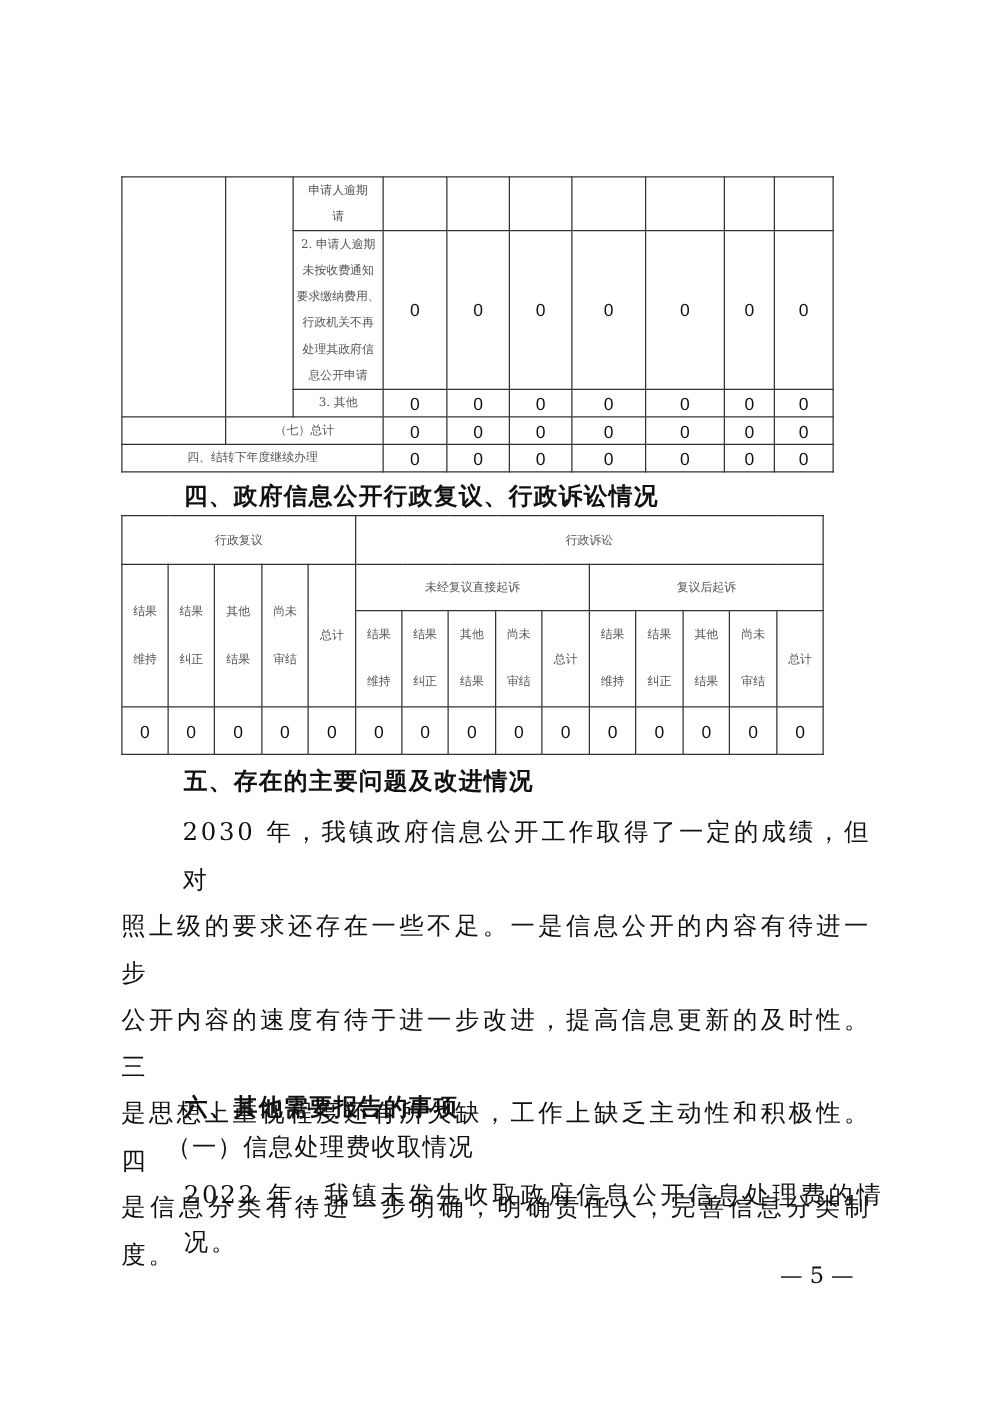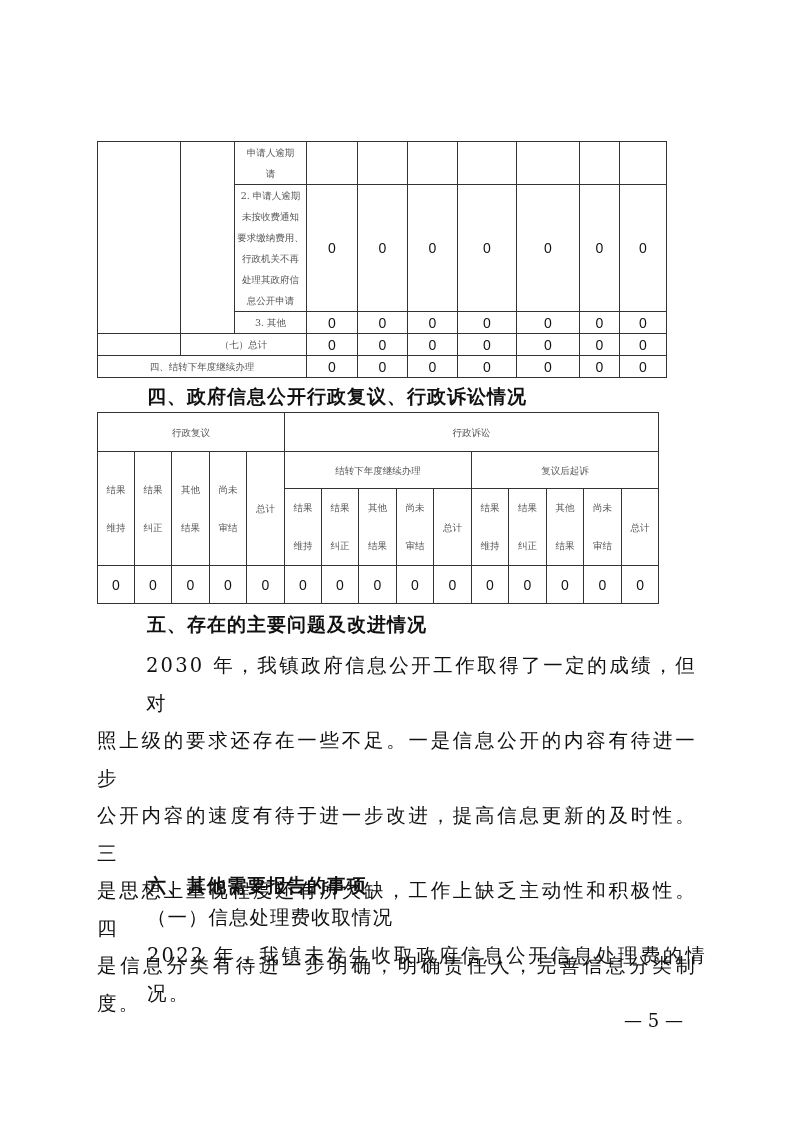--- a/index.html
+++ b/index.html
@@ -134,21 +134,21 @@
     </td>
     <td rowspan="2" class="lbl" style="line-height:38px">
       <span class="stk">其他</span>
       <span class="stk">结果</span>
     </td>
     <td rowspan="2" class="lbl" style="line-height:38px">
       <span class="stk">尚未</span>
       <span class="stk">审结</span>
     </td>
     <td rowspan="2" class="lbl">总计</td>
-    <td colspan="5" class="lbl">结转下年度继续办理</td>
+    <td colspan="5" class="lbl">未经复议直接起诉</td>
     <td colspan="5" class="lbl">复议后起诉</td>
   </tr>
   <tr style="height:76px">
     <td class="lbl" style="line-height:38px">
       <span class="stk">结果</span>
       <span class="stk">维持</span>
     </td>
     <td class="lbl" style="line-height:38px">
       <span class="stk">结果</span>
       <span class="stk">纠正</span>
@@ -203,16 +203,16 @@
 <div class="abs h2" style="left:147px; top:612px;">五、存在的主要问题及改进情况</div>
 <div class="abs para" style="left:97px; top:647px; width:600px;">
   <div style="padding-left:49px">2030 年，我镇政府信息公开工作取得了一定的成绩，但对</div>
   <div>照上级的要求还存在一些不足。一是信息公开的内容有待进一步</div>
   <div>公开内容的速度有待于进一步改进，提高信息更新的及时性。三</div>
   <div>是思想上重视程度还有所欠缺，工作上缺乏主动性和积极性。四</div>
   <div>是信息分类有待进一步明确，明确责任人，完善信息分类制度。</div>
 </div>
 
 <div class="abs h2" style="left:147px; top:873px;text-align:right;">六、其他需要报告的事项</div>
-<div class="abs para" style="left:147px; top:899px; letter-spacing:1px;">（一）信息处理费收取情况</div>
+<div class="abs para" style="left:133px; top:899px; letter-spacing:1px;">（一）信息处理费收取情况</div>
 <div class="abs para" style="left:147px; top:937px; width:560px;">2022 年，我镇未发生收取政府信息公开信息处理费的情况。</div>
 
 <div class="abs" style="left:624px; top:1010px; font-size:18px;">— 5 —</div>
 
 </body></html>

